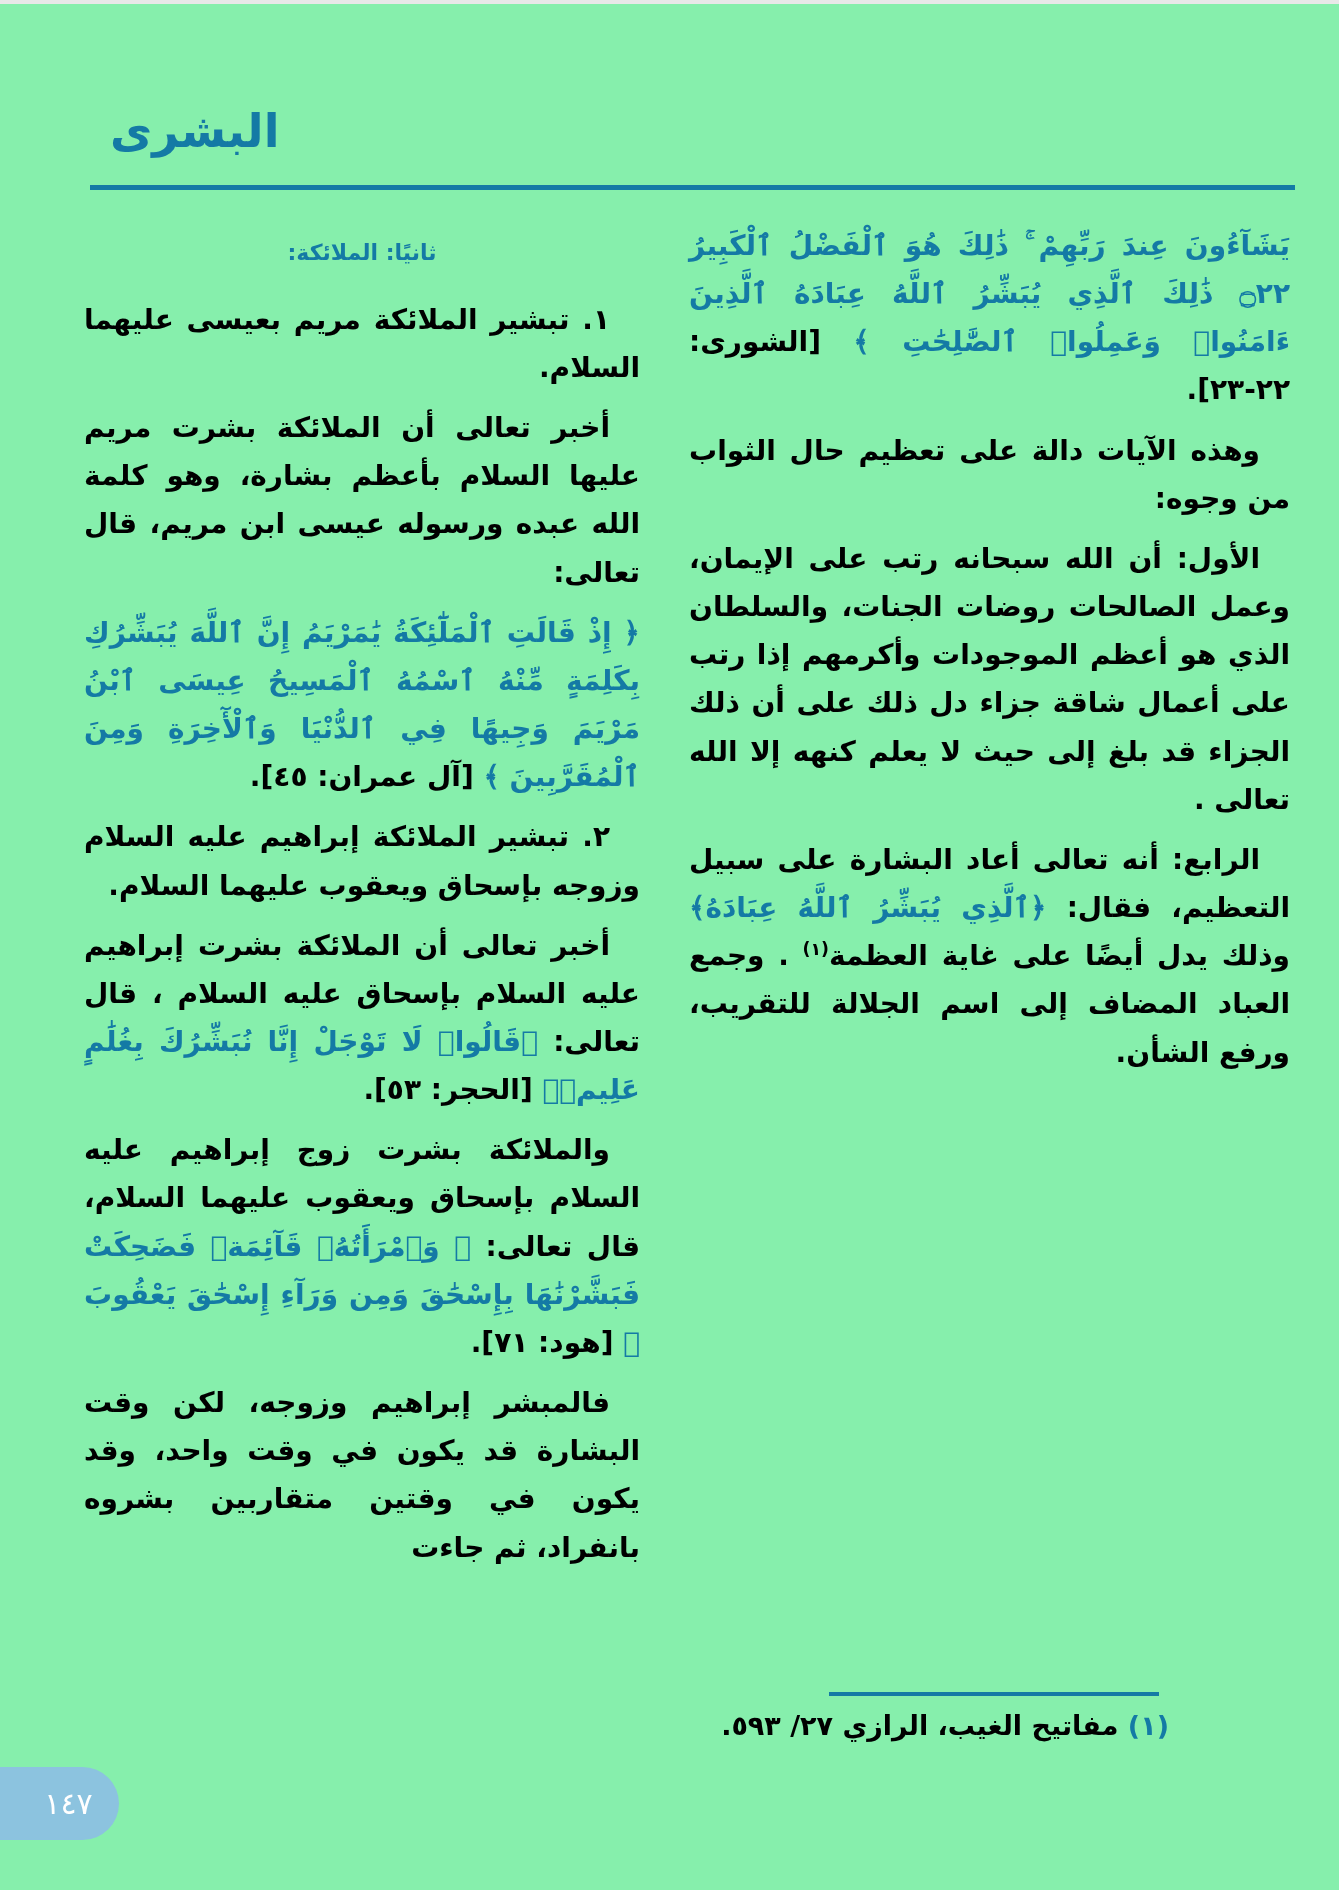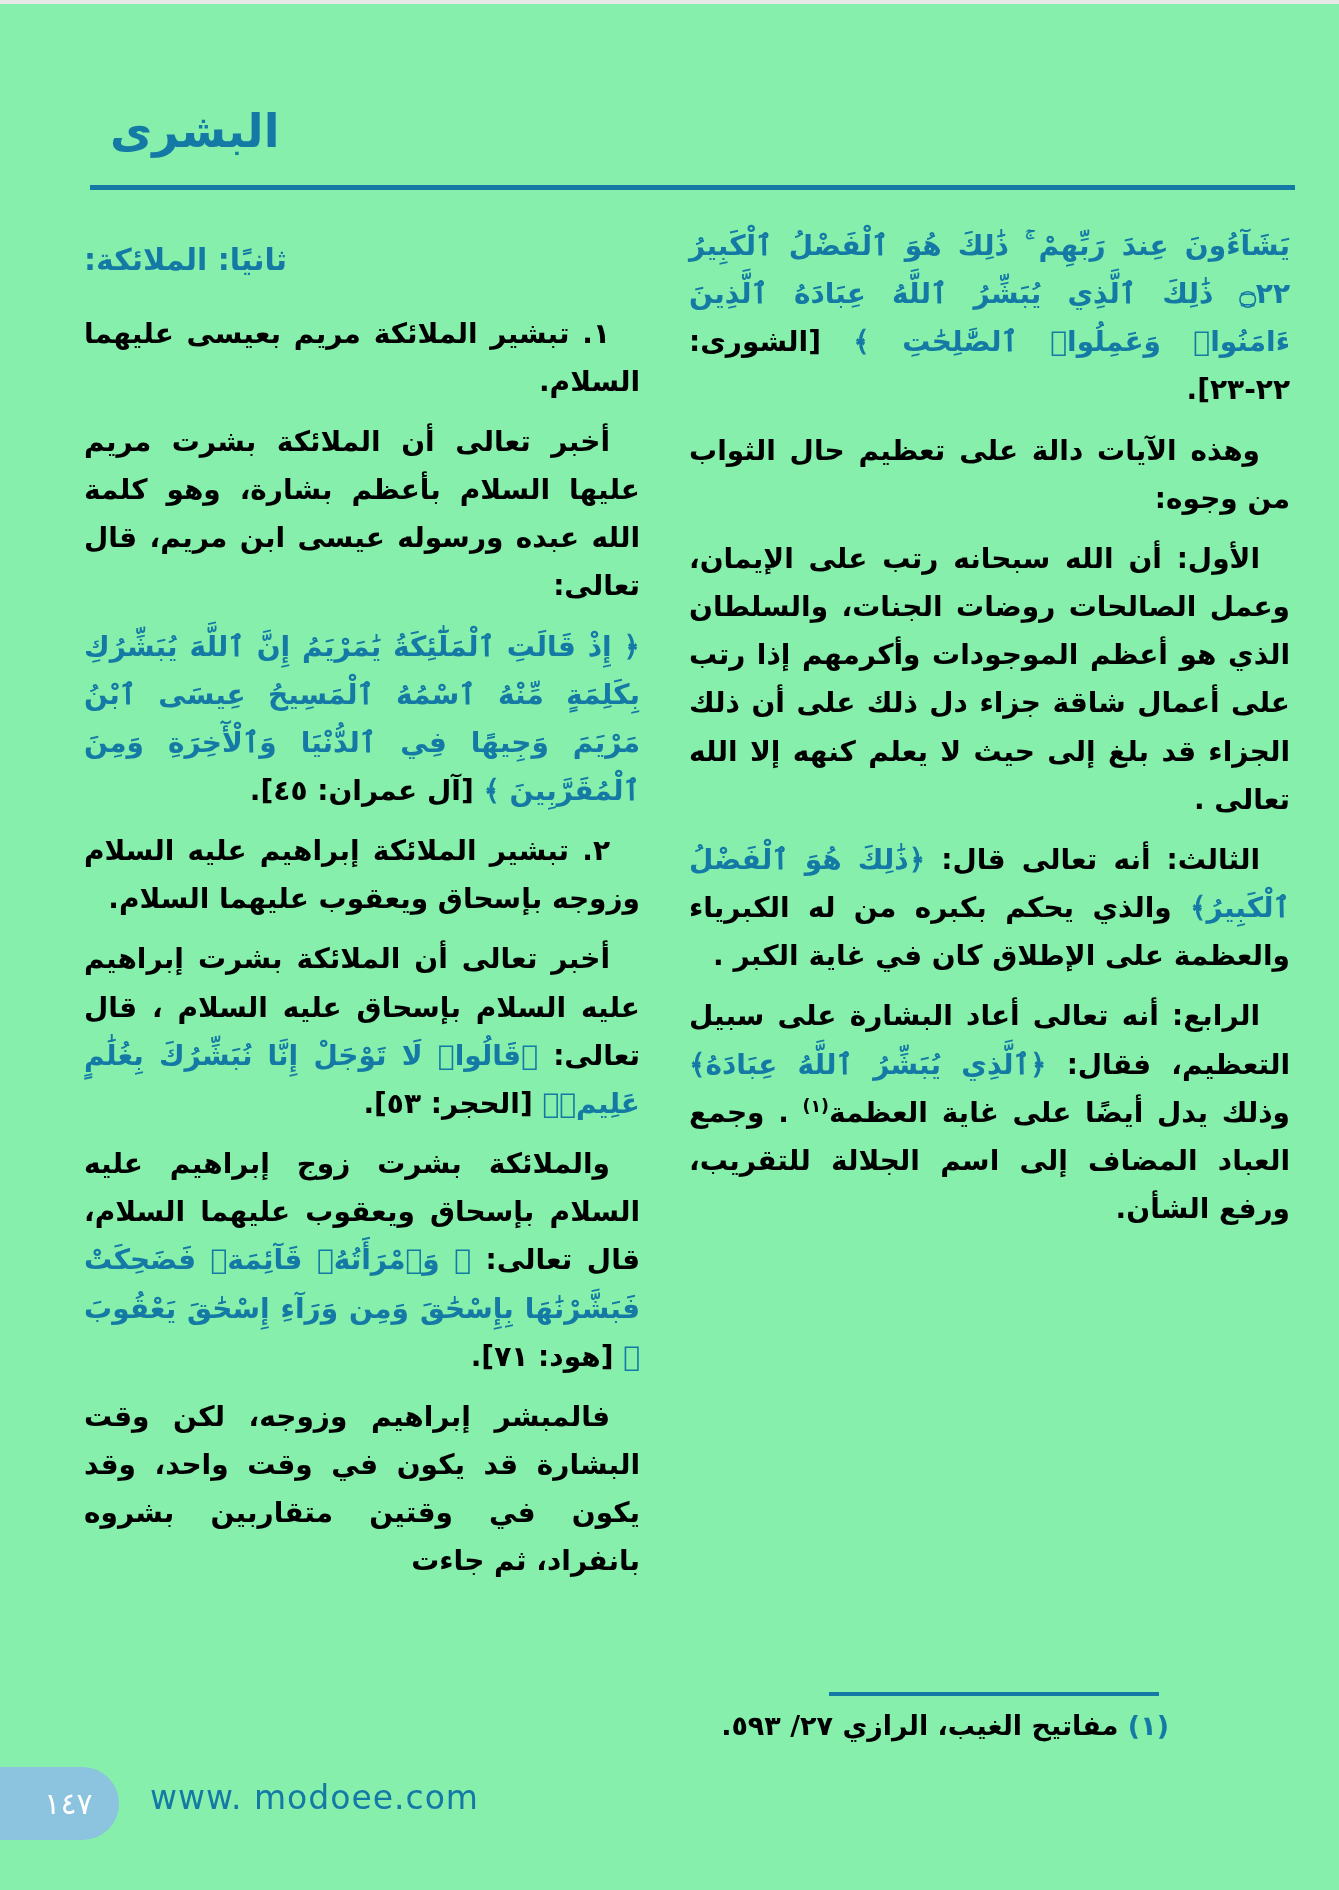--- a/index.html
+++ b/index.html
@@ -36,24 +36,24 @@
     font-size:28px;
     font-weight:700;
     line-height:1.72;
   }
   .col-right{top:218px;right:49px;width:601px;}
   .col-left{top:230px;right:699px;width:556px;}
   .para{margin:0 0 12px 0;text-indent:30px;}
   .quran-para{text-indent:0;}
   .heading{
     color:var(--teal);
-    font-size:30px;
+    font-size:22px;
     margin:0 0 24px 0;
     text-indent:0;
-    text-align:left;
+    text-align:center;
   }
   .run-quran{color:var(--teal);}
   .run-ref{color:var(--ink);}
   .run-body{color:var(--ink);}
   .fn-sup{font-size:0.62em;vertical-align:super;line-height:0;}
   
   .footnote{
     position:absolute;top:1688px;right:170px;width:500px;
     text-align:right;
   }
@@ -95,21 +95,20 @@
 
   <div class="col col-right">
 
     <p class="para quran-para"><span class="run-quran">يَشَآءُونَ عِندَ رَبِّهِمْ ۚ ذَٰلِكَ هُوَ ٱلْفَضْلُ ٱلْكَبِيرُ ۝٢٢ ذَٰلِكَ ٱلَّذِي يُبَشِّرُ ٱللَّهُ عِبَادَهُ ٱلَّذِينَ ءَامَنُوا۟ وَعَمِلُوا۟ ٱلصَّٰلِحَٰتِ ﴾</span><span class="run-ref"> [الشورى: ٢٢-٢٣].</span></p>
 
     <p class="para"><span class="run-body">وهذه الآيات دالة على تعظيم حال الثواب من وجوه:</span></p>
 
     <p class="para"><span class="run-body">الأول: أن الله سبحانه رتب على الإيمان، وعمل الصالحات روضات الجنات، والسلطان الذي هو أعظم الموجودات وأكرمهم إذا رتب على أعمال شاقة جزاء دل ذلك على أن ذلك الجزاء قد بلغ إلى حيث لا يعلم كنهه إلا الله تعالى .</span></p>
 
 
-    <p class="para"><span class="run-body">الثالث: أنه تعالى قال: </span><span class="run-quran">﴿ذَٰلِكَ هُوَ ٱلْفَضْلُ ٱلْكَبِيرُ﴾</span><span class="run-body"> والذي يحكم بكبره من له الكبرياء والعظمة على الإطلاق كان في غاية الكبر .</span></p>
 
     <p class="para"><span class="run-body">الرابع: أنه تعالى أعاد البشارة على سبيل التعظيم، فقال: </span><span class="run-quran">﴿ٱلَّذِي يُبَشِّرُ ٱللَّهُ عِبَادَهُ﴾</span><span class="run-body"> وذلك يدل أيضًا على غاية العظمة</span><span class="fn-sup">(١)</span><span class="run-body"> . وجمع العباد المضاف إلى اسم الجلالة للتقريب، ورفع الشأن.</span></p>
 
   </div>
 
   <div class="col col-left">
 
     <p class="para heading"><span>ثانيًا: الملائكة:</span></p>
 
     <p class="para"><span class="run-body">١. تبشير الملائكة مريم بعيسى عليهما السلام.</span></p>
@@ -130,15 +129,14 @@
   </div>
 
   <div class="footnote">
     <div class="footnote-rule"></div>
     <div class="footnote-text"><span class="fn-marker">(١)</span> <span>مفاتيح الغيب، الرازي ٢٧/ ٥٩٣.</span></div>
   </div>
 
   <div class="footer-tab">
     <span class="footer-page-number">١٤٧</span>
   </div>
-  <div class="footer-url">www. modoee.com</div>
 
 </div>
 
 </body></html>

